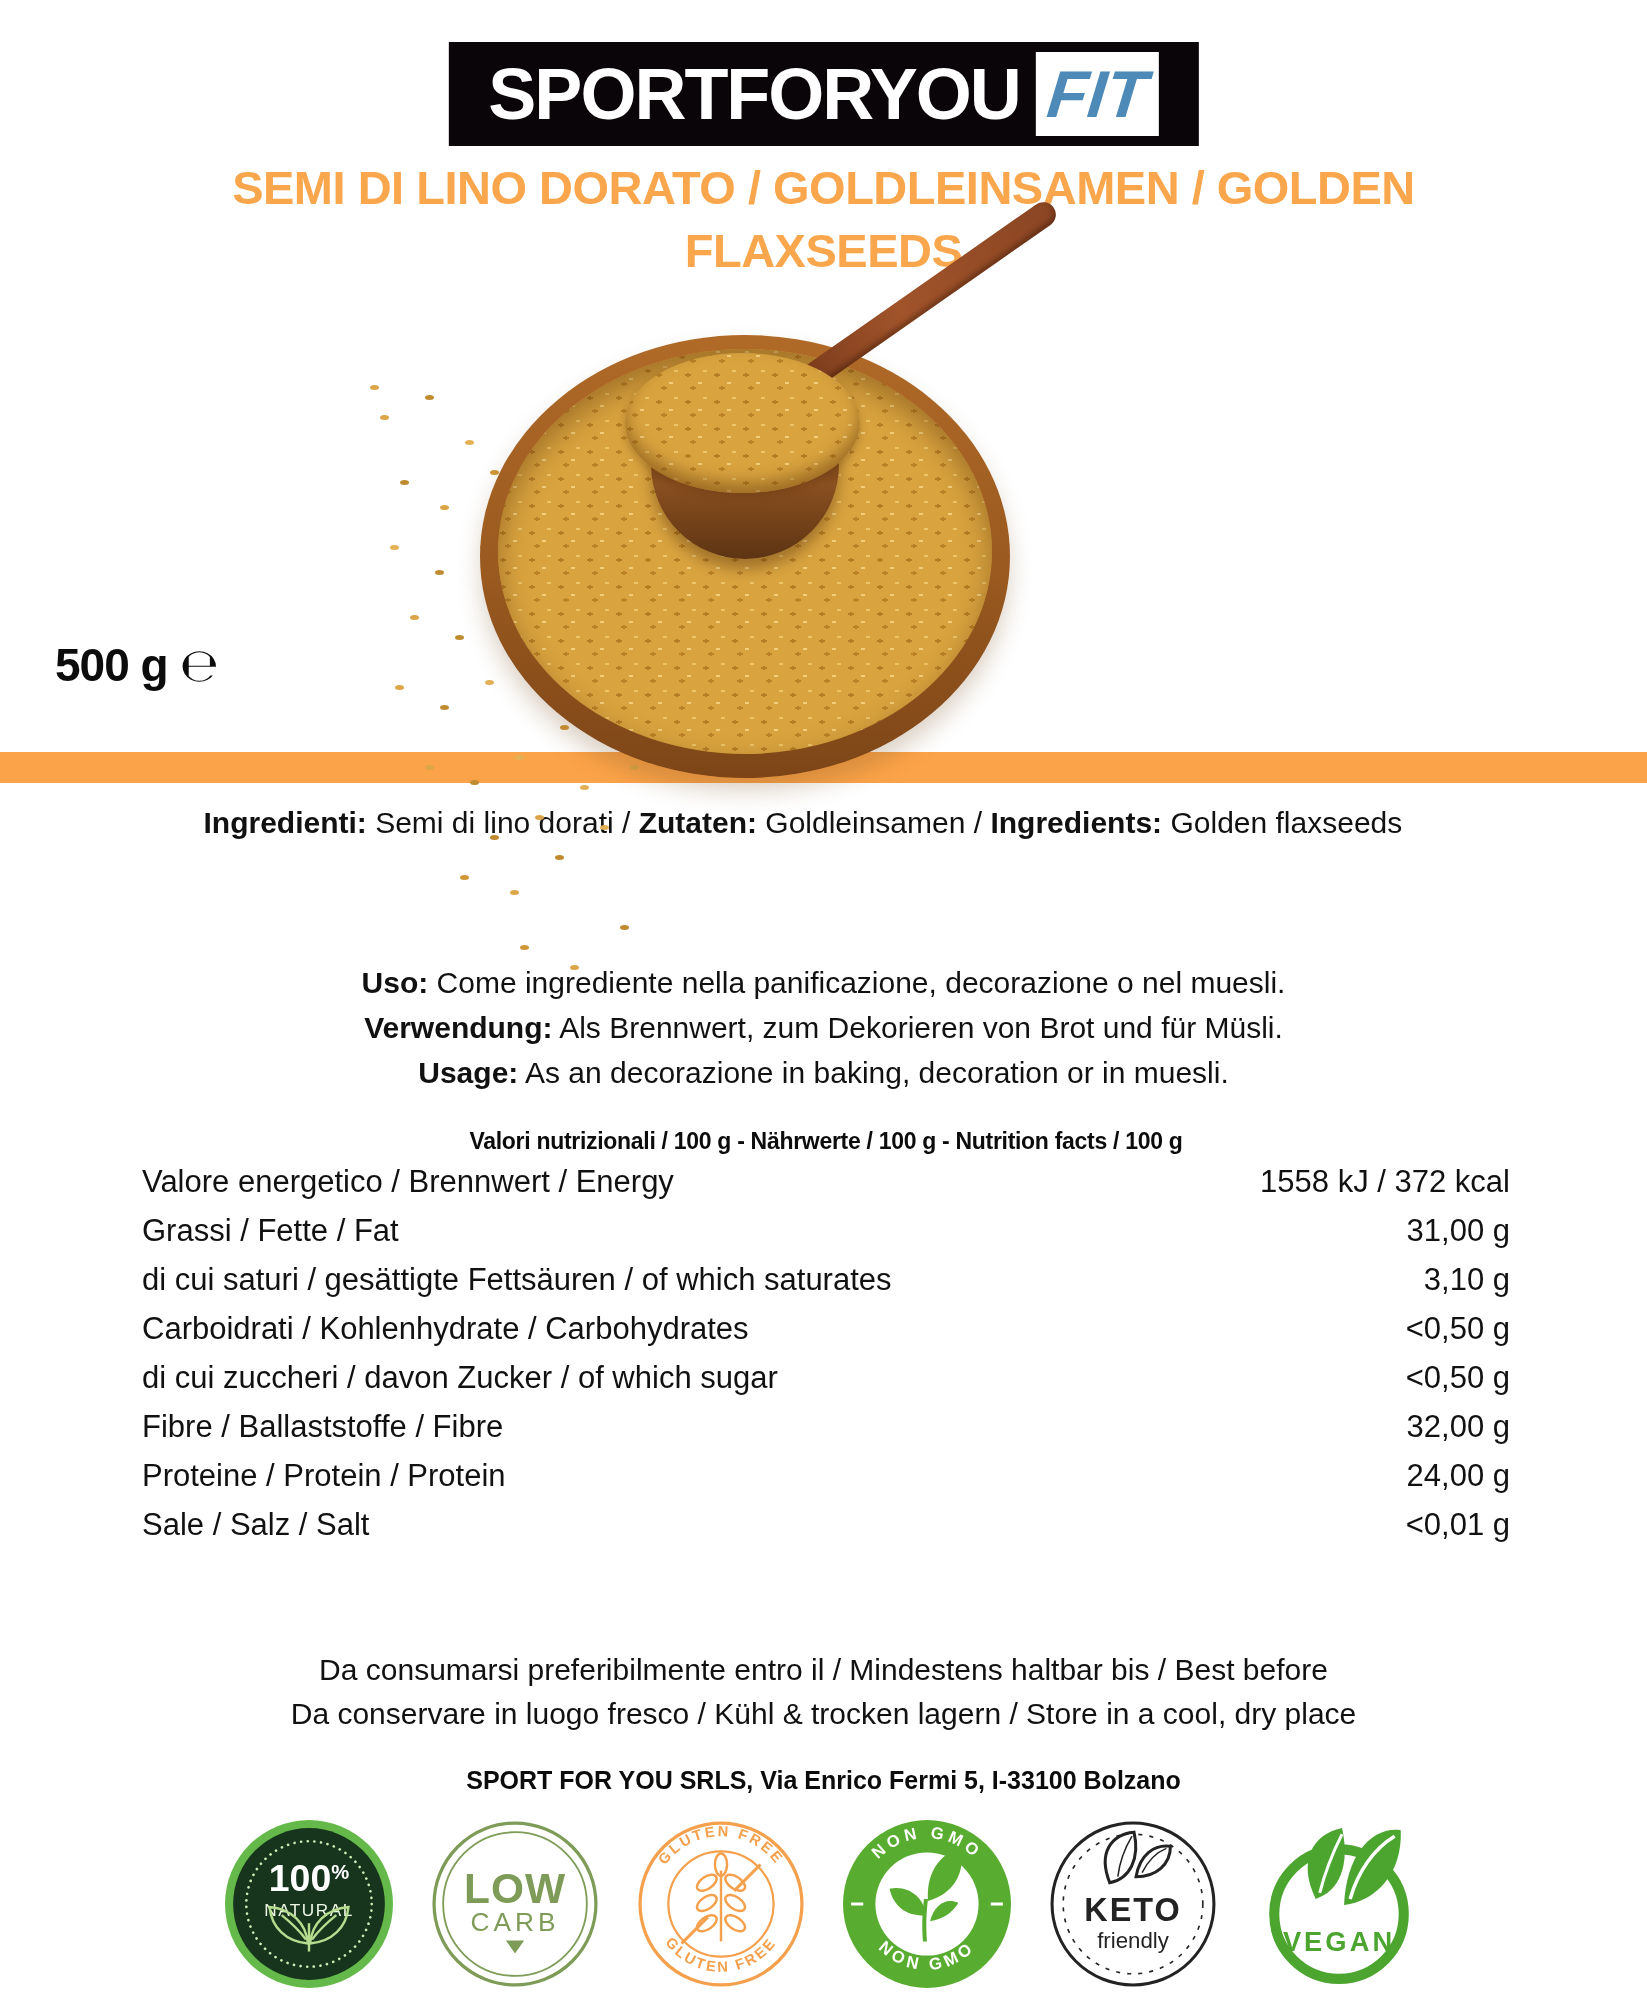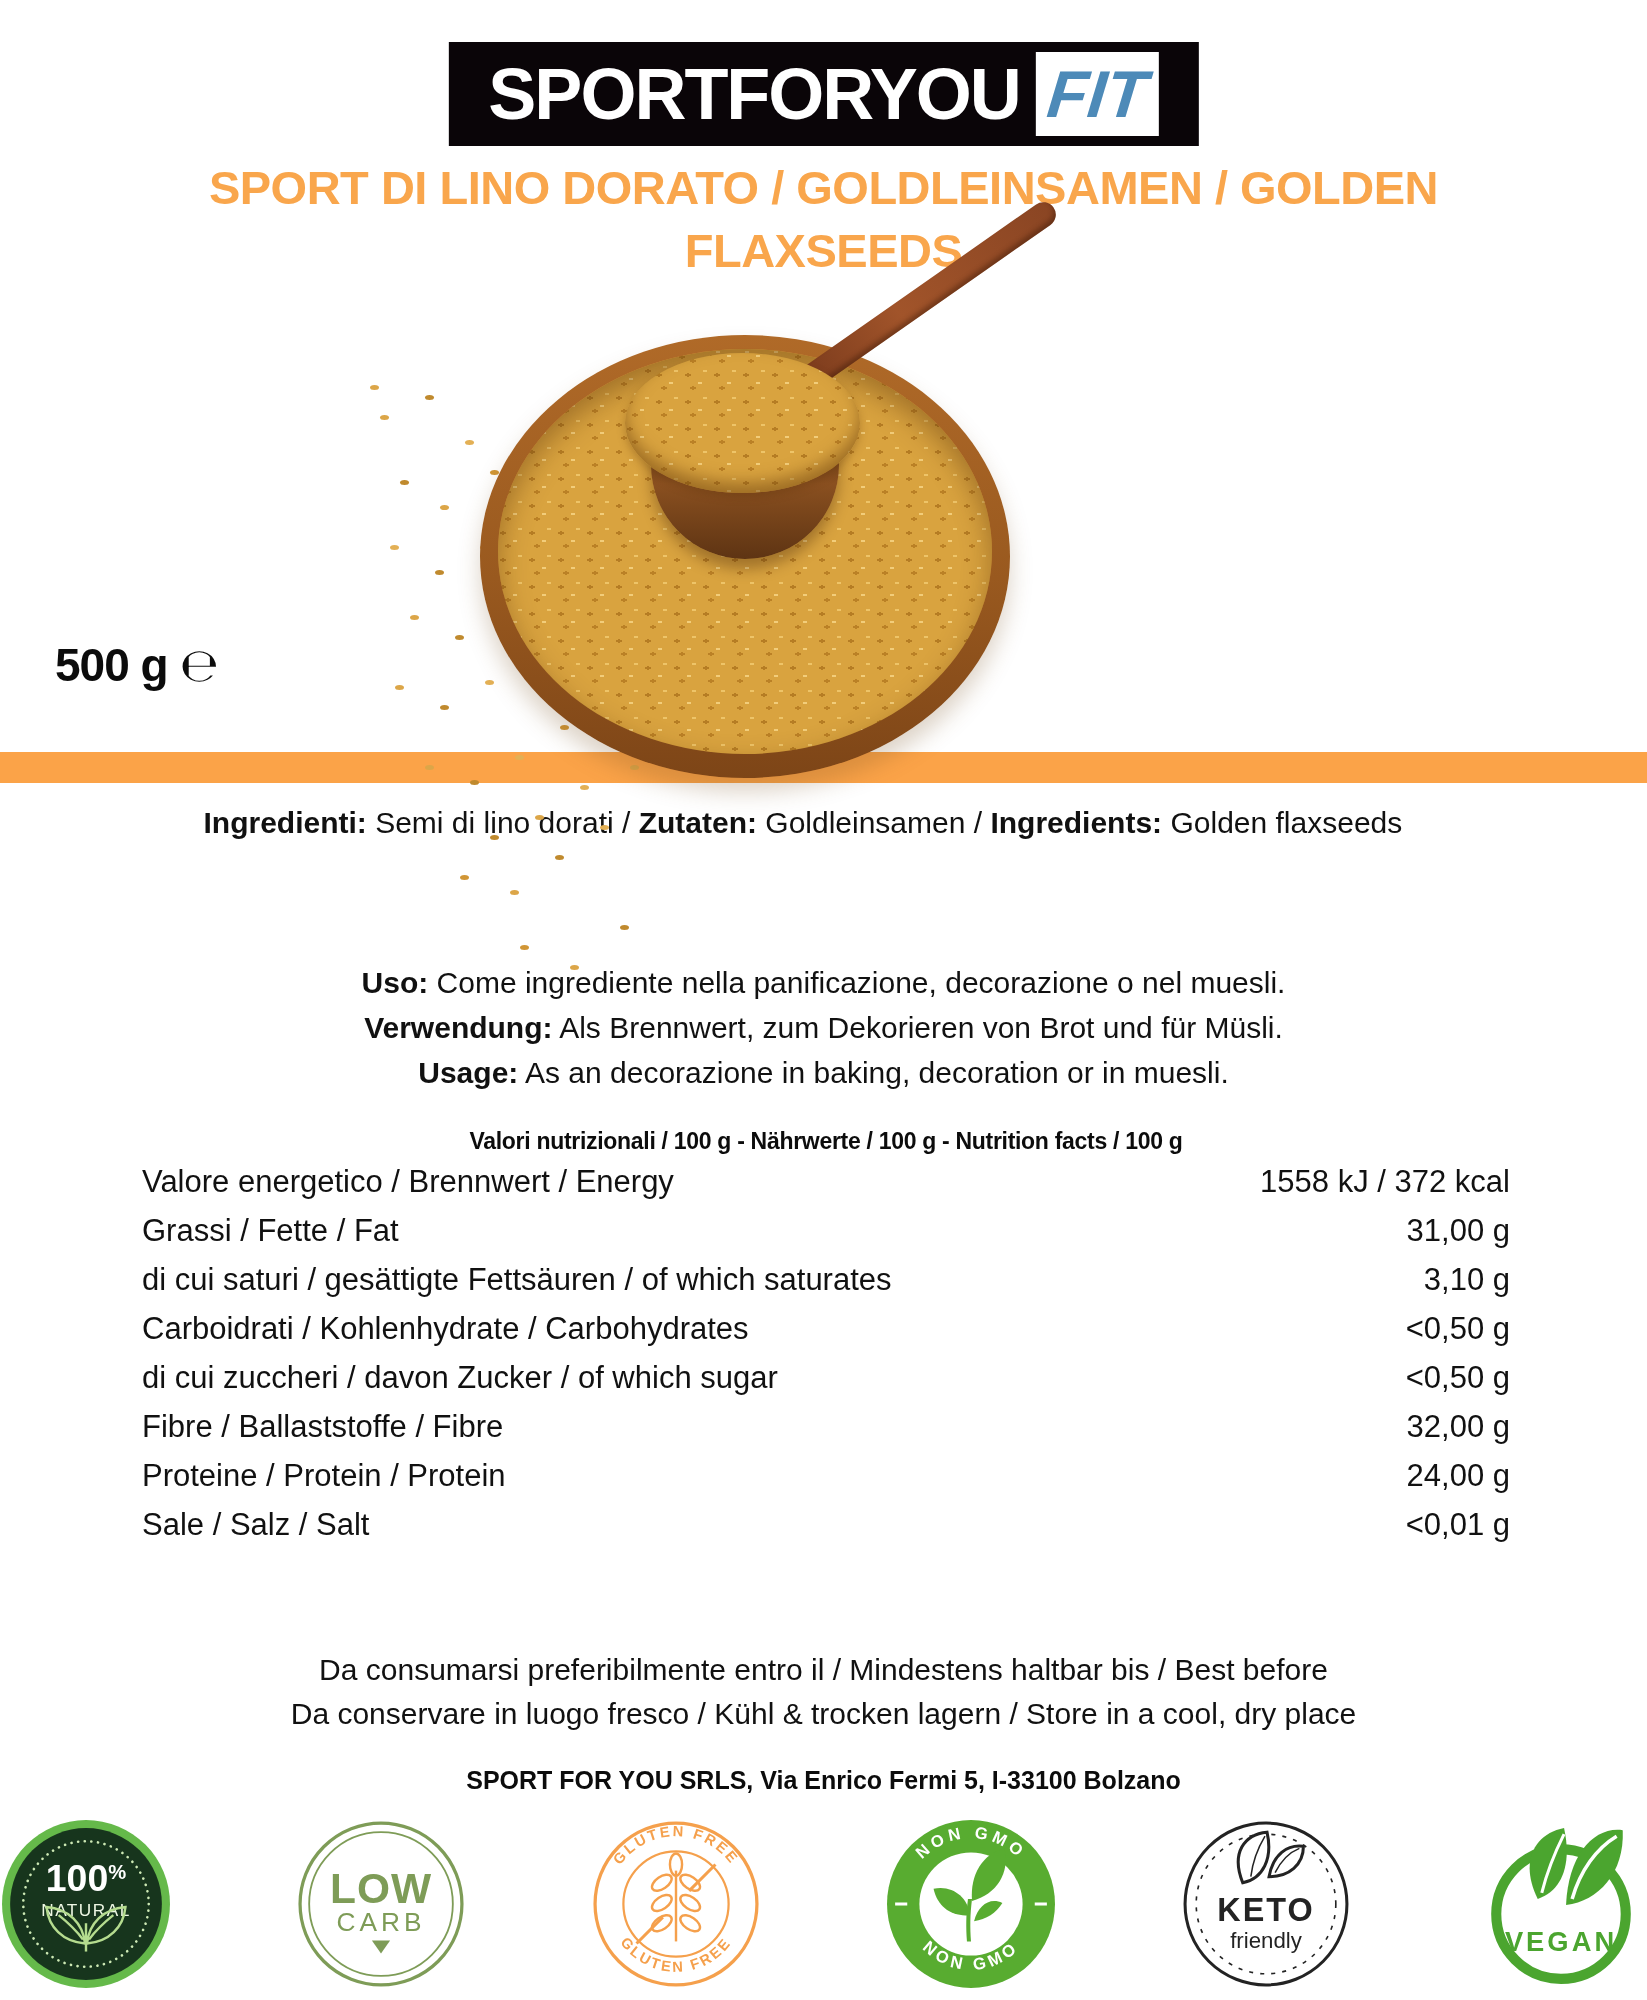--- a/index.html
+++ b/index.html
@@ -72,38 +72,38 @@
   .nutrition { position:absolute; top:1128px; left:142px; width:1368px; }
   .nheading { text-align:center; font-size:23px; font-weight:800; color:#0c0c0c; letter-spacing:-0.3px; margin-bottom:2px; }
   .nrow { display:flex; justify-content:space-between; font-size:31px; line-height:49px; color:#111; }
 
   .storage { position:absolute; top:1648px; left:0; width:100%; text-align:center;
              font-size:30px; line-height:44px; color:#111; }
   .address { position:absolute; top:1766px; left:0; width:100%; text-align:center;
              font-size:25px; font-weight:700; color:#0c0c0c; }
 
   
-  .badges { position:absolute; top:1818px; left:0; width:100%; display:flex; justify-content:space-between; gap:34px; }
+  .badges { position:absolute; top:1818px; left:0; width:100%; display:flex; justify-content:center; gap:34px; }
   .badge { width:172px; height:172px; }
   .badge svg { width:172px; height:172px; display:block; }
   svg text, svg textPath { font-family:"Liberation Sans", sans-serif; }
 </style>
 </head>
 <body>
 
 <div class="page">
 
   <div class="logo">
     <span class="brand-text">SPORTFORYOU</span>
     <span class="fit-box">
       <span class="fit-text">FIT</span>
     </span>
   </div>
 
-  <div class="title">SPORT DI LINO DORATO / GOLDLEINSAMEN / GOLDEN FLAXSEEDS</div>
+  <div class="title">SEMI DI LINO DORATO / GOLDLEINSAMEN / GOLDEN FLAXSEEDS</div>
 
   <div class="hero">
     <div class="scatter"></div>
     <div class="plate">
       <div class="plate-inner seed-tex"></div>
     </div>
     <div class="bowl-body"></div>
     <div class="spoon"></div>
     <div class="bowl-heap seed-tex"></div>
   </div>

